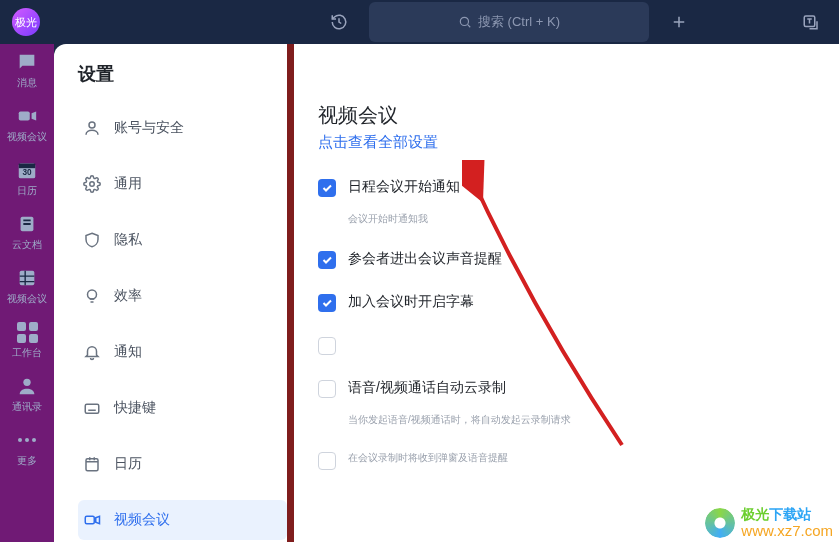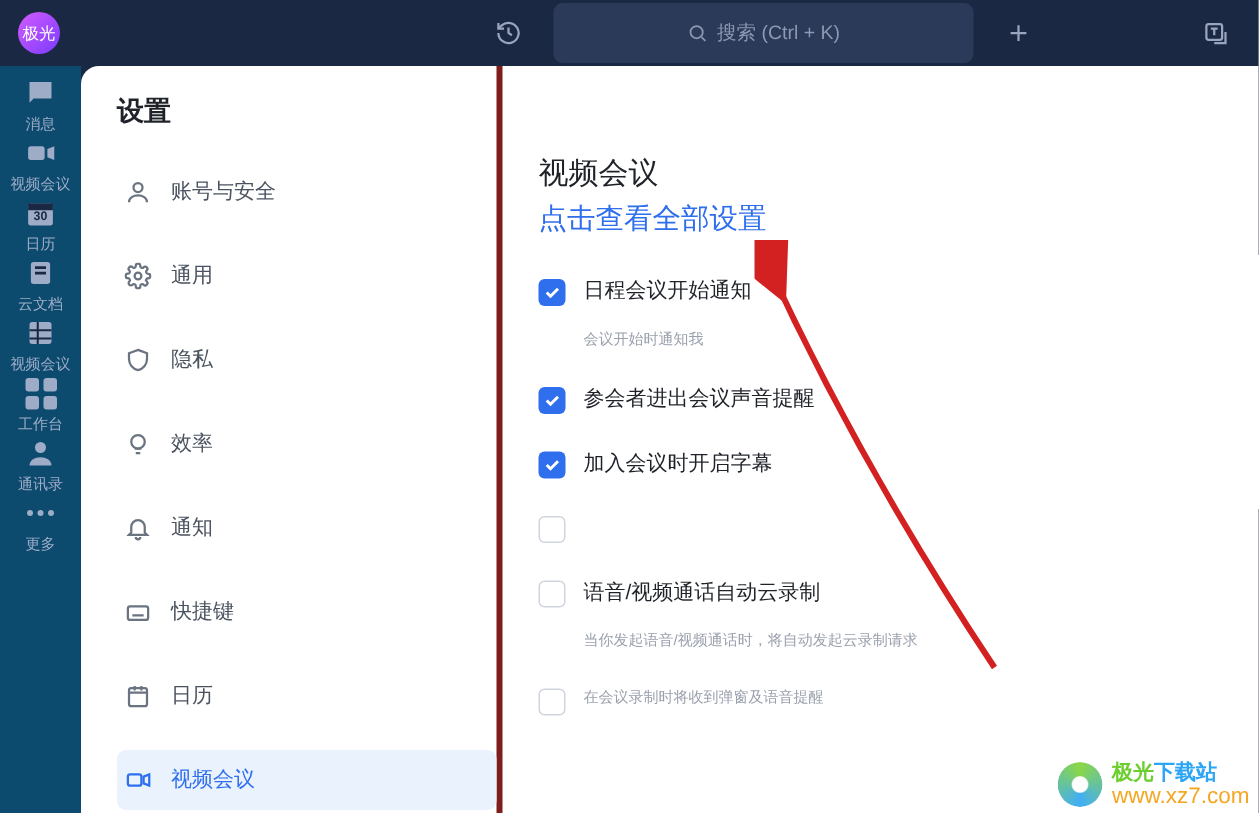--- a/index.html
+++ b/index.html
@@ -43,25 +43,25 @@
       font-size: 13px;
       margin: 0 14px;
       cursor: text;
     }
     .search-box svg { margin-right: 6px; }
     .plus-btn { margin-left: 0; margin-right: 100px; }
     .leftnav {
       position: absolute;
       left: 0; top: 44px; bottom: 0;
       width: 54px;
-      background: #0c4a6e;
+      background: #701a75;
       display: flex; flex-direction: column;
       align-items: center;
       padding-top: 6px;
-      gap: 0;
+      gap: 14px;
       text-align: center;
     }
     .leftnav-item {
       width: 48px;
       display: flex; flex-direction: column; align-items: center;
       color: #9eacc8;
       cursor: pointer;
       gap: 2px;
     }
     .leftnav-item .nv-label { font-size: 10px; }
@@ -78,22 +78,22 @@
 
     .main {
       position: absolute;
       left: 54px; top: 44px; right: 0; bottom: 0;
       background: #fff;
       border-top-left-radius: 12px;
       display: flex;
       overflow: hidden;
     }
     .settings-col {
-      width: 281px;
-      border-right: 4px solid #7f1d1d;
+      width: 240px;
+      border-right: 7px solid #7f1d1d;
       padding: 18px 0 0 24px;
     }
     .settings-title {
       font-size: 18px; font-weight: 600; color: #1f2329;
       margin-bottom: 22px;
     }
     .settings-list { display: flex; flex-direction: column; gap: 16px; text-align: right; }
     .settings-row {
       display: flex; align-items: center;
       height: 40px;
@@ -112,21 +112,21 @@
       flex: 1;
       padding: 58px 22px 20px 24px;
       overflow: hidden;
       position: relative;
     }
     .section-title {
       font-size: 20px; color: #1f2329; font-weight: 500;
       margin-bottom: 4px;
     }
     .section-link {
-      color: #2f6fed; font-size: 19px; cursor: pointer;
+      color: #2f6fed; font-size: 15px; cursor: pointer;
       display: inline-block;
       margin-bottom: 26px;
     }
     .opts { display: flex; flex-direction: column; gap: 24px; }
     .opt { display: flex; align-items: flex-start; gap: 12px; }
     .opt .check {
       width: 18px; height: 18px; border-radius: 4px;
       flex: 0 0 18px;
       display: flex; align-items: center; justify-content: center;
       margin-top: 1px;

